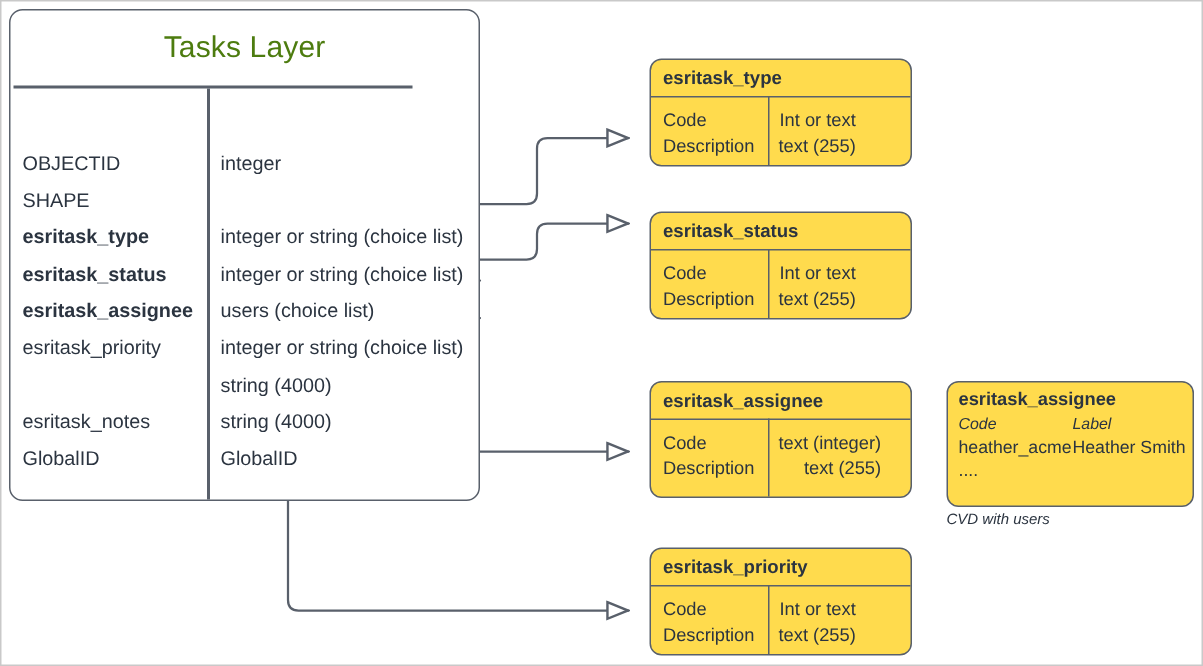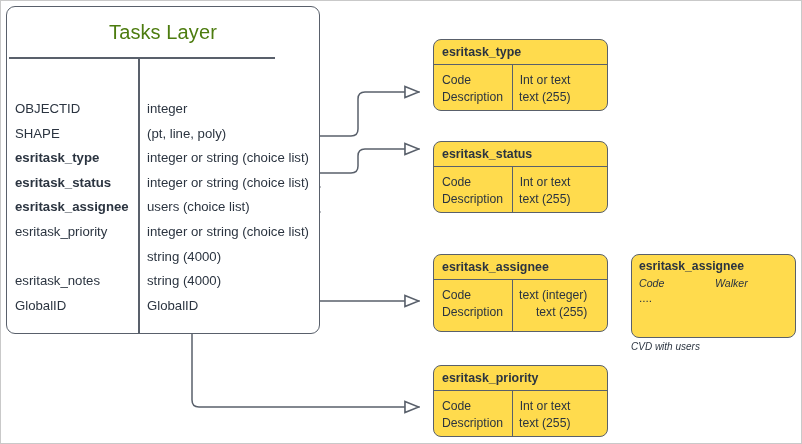--- a/index.html
+++ b/index.html
@@ -234,21 +234,20 @@
     <div class="entity-col-rule"></div>
 
     <div class="rows">
 
       <div class="row">
         <span class="fname">OBJECTID</span>
         <span class="ftype">integer</span>
       </div>
       <div class="row">
         <span class="fname">SHAPE</span>
-        <span class="ftype">(pt, line, poly)</span>
       </div>
       <div class="row bold">
         <span class="fname">esritask_type</span>
         <span class="ftype">integer or string (choice list)</span>
       </div>
       <div class="row bold">
         <span class="fname">esritask_status</span>
         <span class="ftype">integer or string (choice list)</span>
       </div>
       <div class="row bold">
@@ -327,21 +326,25 @@
       <div>Int or text</div>
       <div>text (255)</div>
     </div>
   </div>
 
   <div id="cvd-box">
     <div class="cvd-title">esritask_assignee</div>
     <div class="cvd-grid">
       <div class="cvd-row head">
         <span class="c1">Code</span>
-        <span class="c2">Walker</span>
+        <span class="c2">Label</span>
+      </div>
+      <div class="cvd-row">
+        <span class="c1">heather_acme</span>
+        <span class="c2">Heather Smith</span>
       </div>
       <div class="cvd-row">
         <span class="c1">....</span>
         <span class="c2"></span>
       </div>
     </div>
   </div>
 
   <div id="cvd-caption">CVD with users</div>
 

